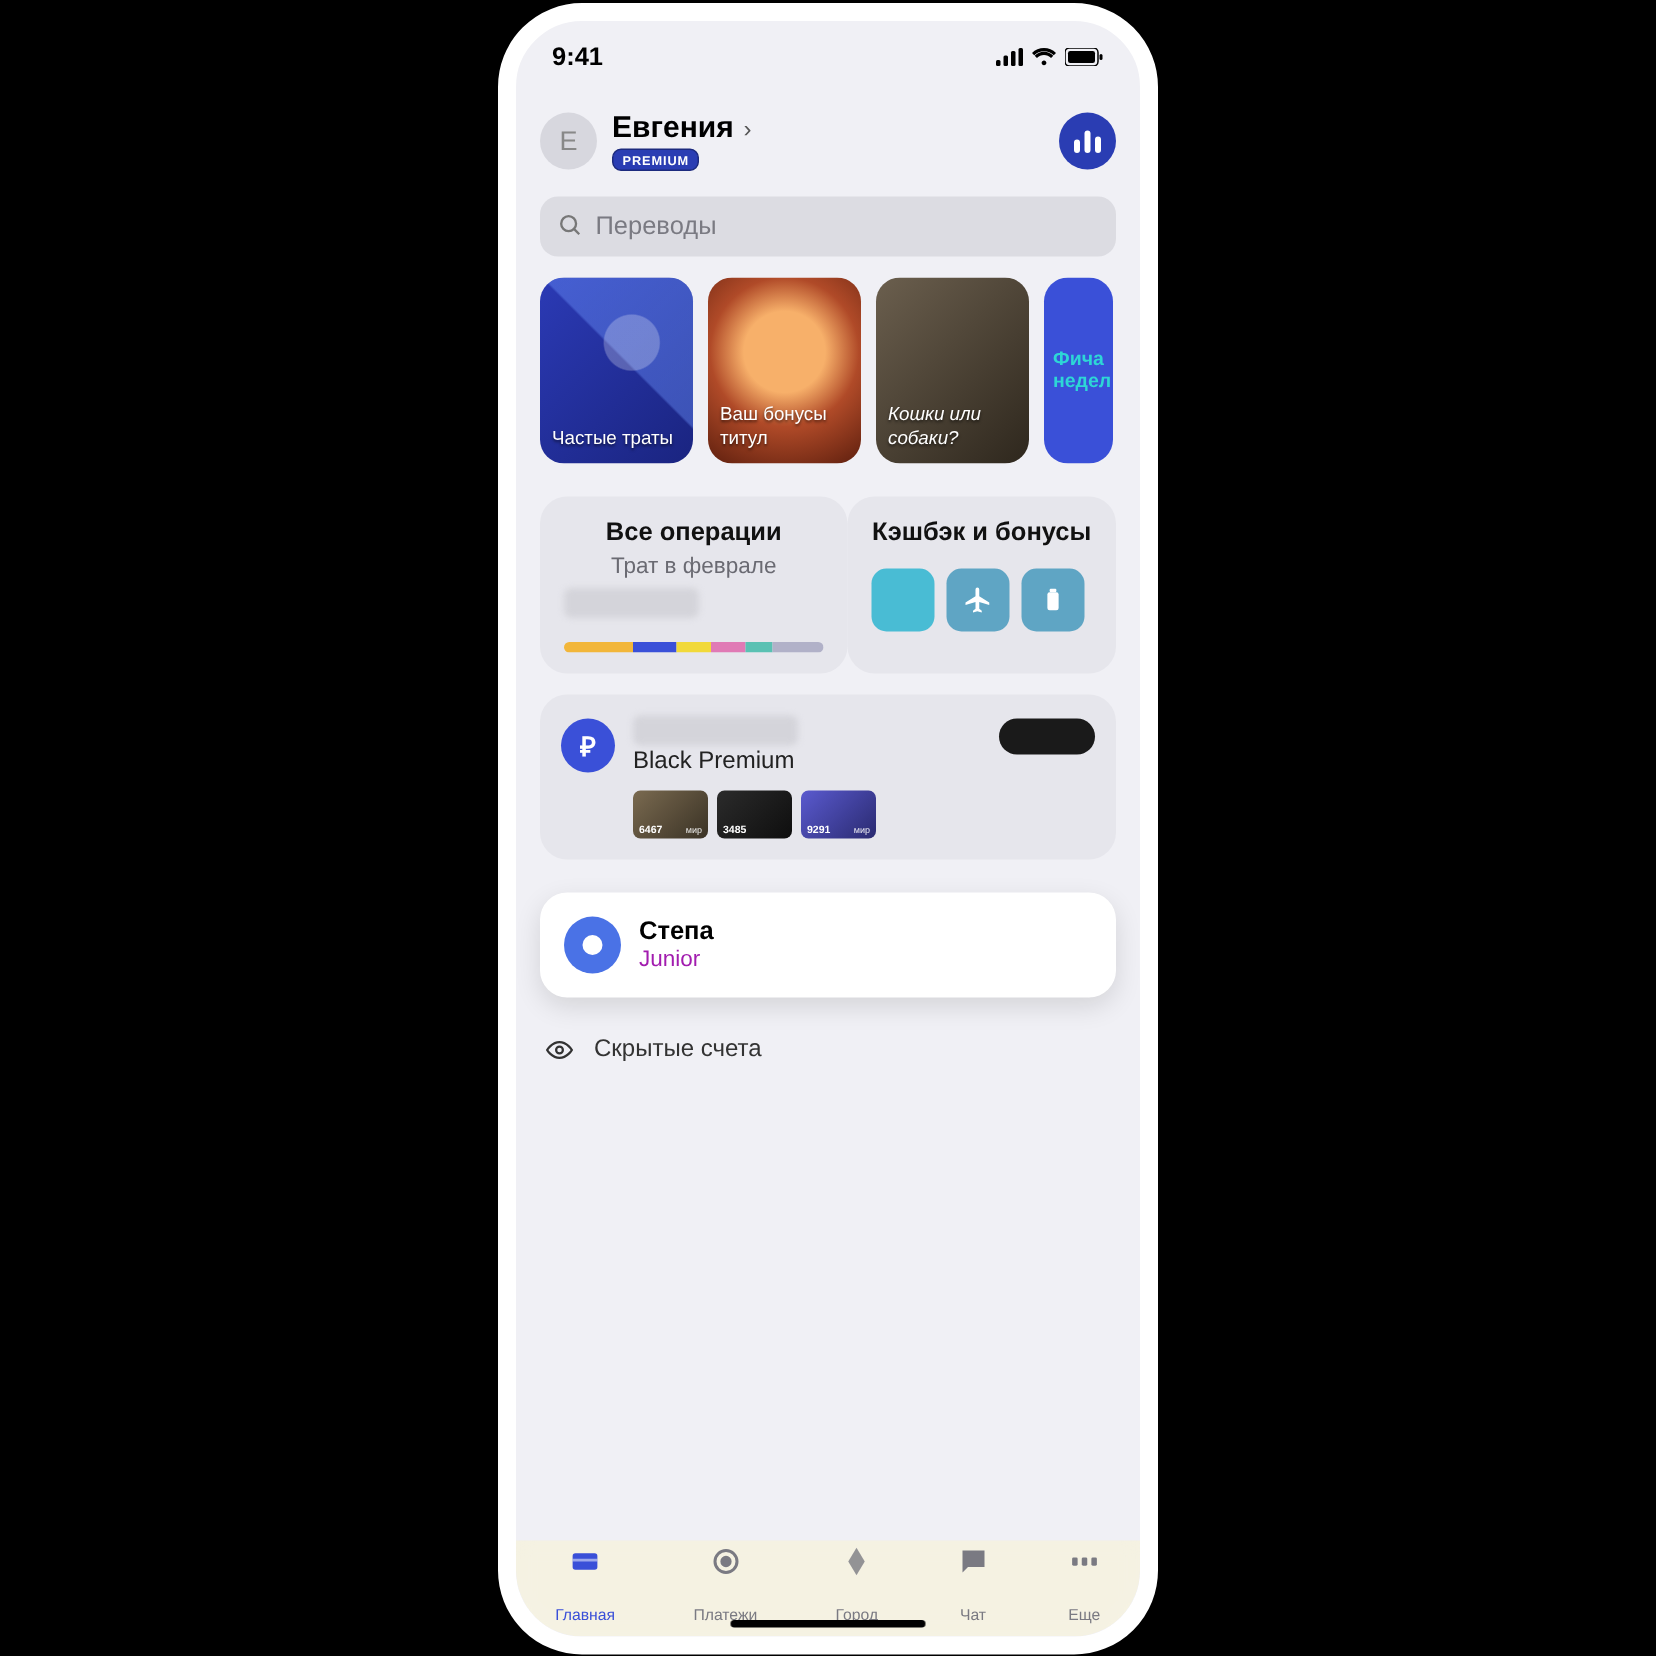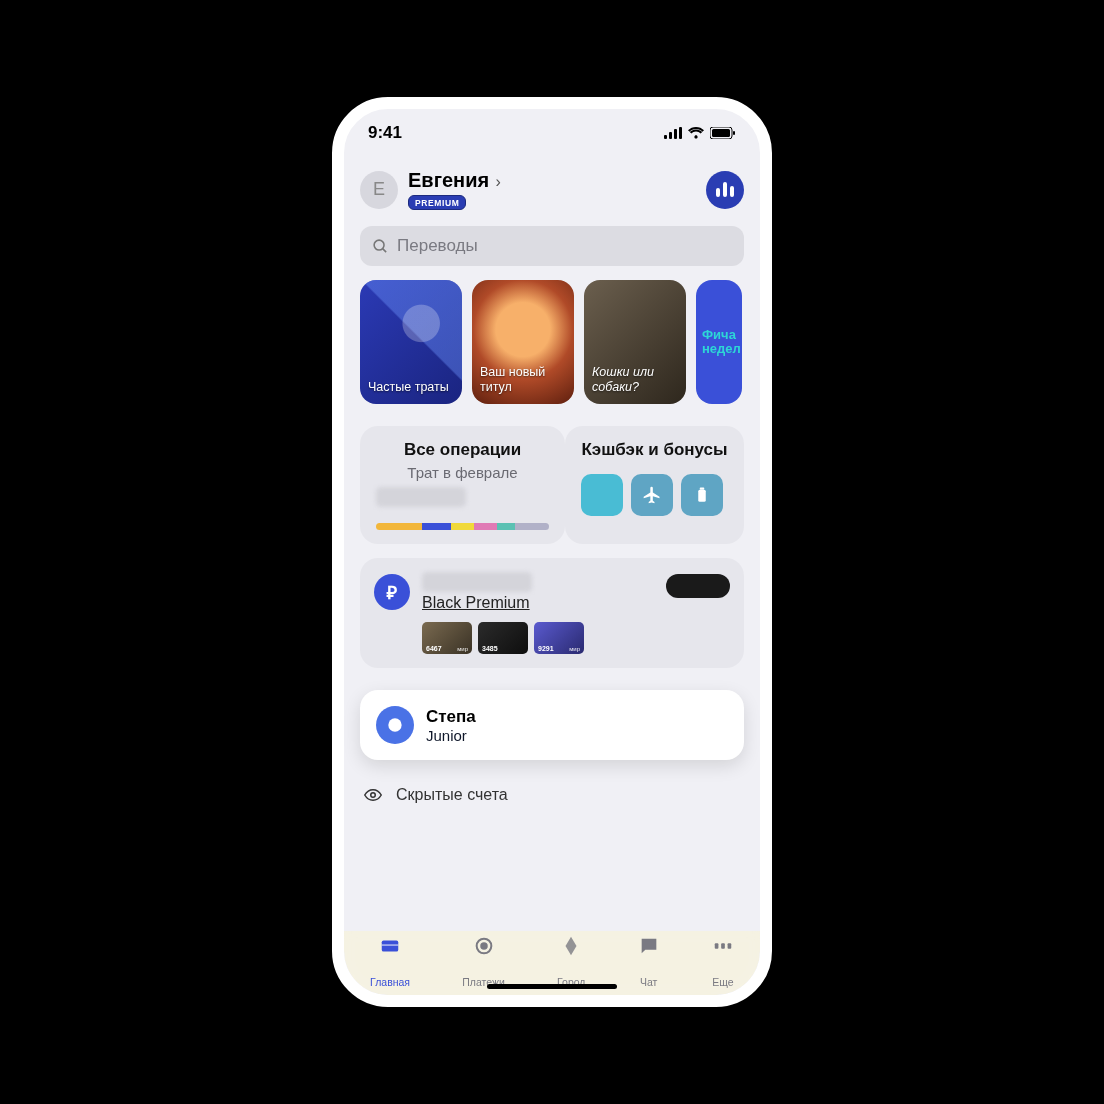--- a/index.html
+++ b/index.html
@@ -1,18 +1,18 @@
 <!DOCTYPE html>
 <html><head>
 <meta charset="utf-8">
 <style>
   * { box-sizing: border-box; margin: 0; padding: 0; font-family: -apple-system, Helvetica, Arial, sans-serif; }
   body { background:#000; width:1104px; height:1104px; display:flex; align-items:center; justify-content:center; }
   .phone {
-    width:440px; height:910px; background:#f0f0f5; border:12px solid #fff; border-radius:56px;
+    width:440px; height:1101px; background:#f0f0f5; border:12px solid #fff; border-radius:56px;
     box-shadow:0 12px 30px rgba(0,0,0,.4); position:relative; overflow:hidden;
   }
   .status-bar { display:flex; justify-content:space-between; align-items:center; padding:14px 24px 6px; font-weight:600; font-size:17px; }
   .status-right { display:flex; gap:6px; align-items:center; }
   .status-right svg { display:block; }
 
   .content { padding:0 16px 70px; height:calc(100% - 44px); overflow:hidden; }
   .header-row { display:flex; align-items:center; gap:10px; margin-top:20px; }
   .avatar-circle { width:38px; height:38px; border-radius:50%; background:#d7d7de; color:#888; display:flex; align-items:center; justify-content:center; font-weight:500; font-size:18px; }
   .user-name { font-size:20px; font-weight:700; }
@@ -53,34 +53,34 @@
   .spend-bar span:nth-child(6){background:#b1b1c8;flex:1.5;}
 
   .cashback-cards { display:flex; gap:8px; margin-top:14px; }
   .cb { width:42px; height:42px; border-radius:10px; background:#5fa5c4; display:flex; align-items:center; justify-content:center; color:#fff;}
   .cb:first-child { background:#49bcd4; }
 
   .account-card { background:#e6e6ec; border-radius:18px; padding:14px; margin-top:14px; }
   .acct-row { display:flex; align-items:flex-start; gap:12px; }
   .ruble-circle { width:36px; height:36px; border-radius:50%; background:#3a50d8; color:#fff; display:flex; align-items:center; justify-content:center; font-weight:700; font-size:18px; margin-top:2px;}
   .acct-info .blur-bar { margin-top:0; width:110px; }
-  .acct-name { font-size:16px; color:#222; margin-top:2px;text-decoration:underline; }
+  .acct-name { font-size:16px; color:#222; margin-top:2px; }
   .acct-balance { margin-left:auto; width:64px; height:24px; background:#1a1a1a; border-radius:12px; margin-top:2px;}
   .mini-cards { display:flex; gap:6px; margin-left:48px; margin-top:10px; }
   .mini { width:50px; height:32px; border-radius:5px; position:relative; font-size:7px; color:#fff; display:flex; align-items:flex-end; padding:2px 4px; }
   .mini:nth-child(1){background:linear-gradient(135deg,#7a6a50,#3a3225);}
   .mini:nth-child(2){background:linear-gradient(135deg,#2b2b2b,#0e0e0e);}
   .mini:nth-child(3){background:linear-gradient(135deg,#5a5acf,#2a2a70);}
   .mini .num { font-weight:600; }
   .mini .sys { margin-left:auto; font-size:6px; opacity:.9;}
 
   .junior-card { background:#fff; border-radius:18px; padding:16px; margin-top:22px; box-shadow:0 6px 18px rgba(0,0,0,.12); display:flex; gap:12px; align-items:center;}
   .junior-icon { width:38px; height:38px; border-radius:50%; background:#4a72e6; display:flex; align-items:center; justify-content:center; color:#fff;}
   .junior-name { font-size:17px; font-weight:700;}
-  .junior-sub { font-size:15px; color:#0f172a;}
+  .junior-sub { font-size:15px; color:#a21caf;}
 
   .hidden-row { display:flex; align-items:center; gap:14px; margin:26px 4px 0; color:#333; font-size:16px;}
 
   .tabbar { position:absolute; bottom:0; left:0; right:0; height:64px; background:rgba(245,241,222,.82); backdrop-filter:blur(6px); display:flex; justify-content:space-around; align-items:center; padding-bottom:4px;}
   .tab { display:flex; flex-direction:column; align-items:center; gap:19px; font-size:10.5px; color:#7a7a82; }
   .tab.active { color:#3a50d8; }
   .tab svg { width:22px; height:22px; }
   .home-ind { position:absolute; bottom:6px; left:50%; transform:translateX(-50%); width:130px; height:5px; background:#000; border-radius:3px;}
 </style>
 </head>
@@ -132,21 +132,21 @@
           <line x1="20" y1="20" x2="15" y2="15"></line>
         </svg>
       <span>Переводы</span>
     </div>
 
     <div class="stories">
       <div class="story story-1">
           <div class="label">Частые траты</div>
         </div>
       <div class="story story-2">
-          <div class="label">Ваш новый титул</div>
+          <div class="label">Ваш бонусы титул</div>
         </div>
       <div class="story story-3">
           <div class="label">Кошки или собаки?</div>
         </div>
       <div class="story story-4">
           <div class="partial" style="white-space:pre-line;">Фича
 недел</div>
         </div>
     </div>
 

